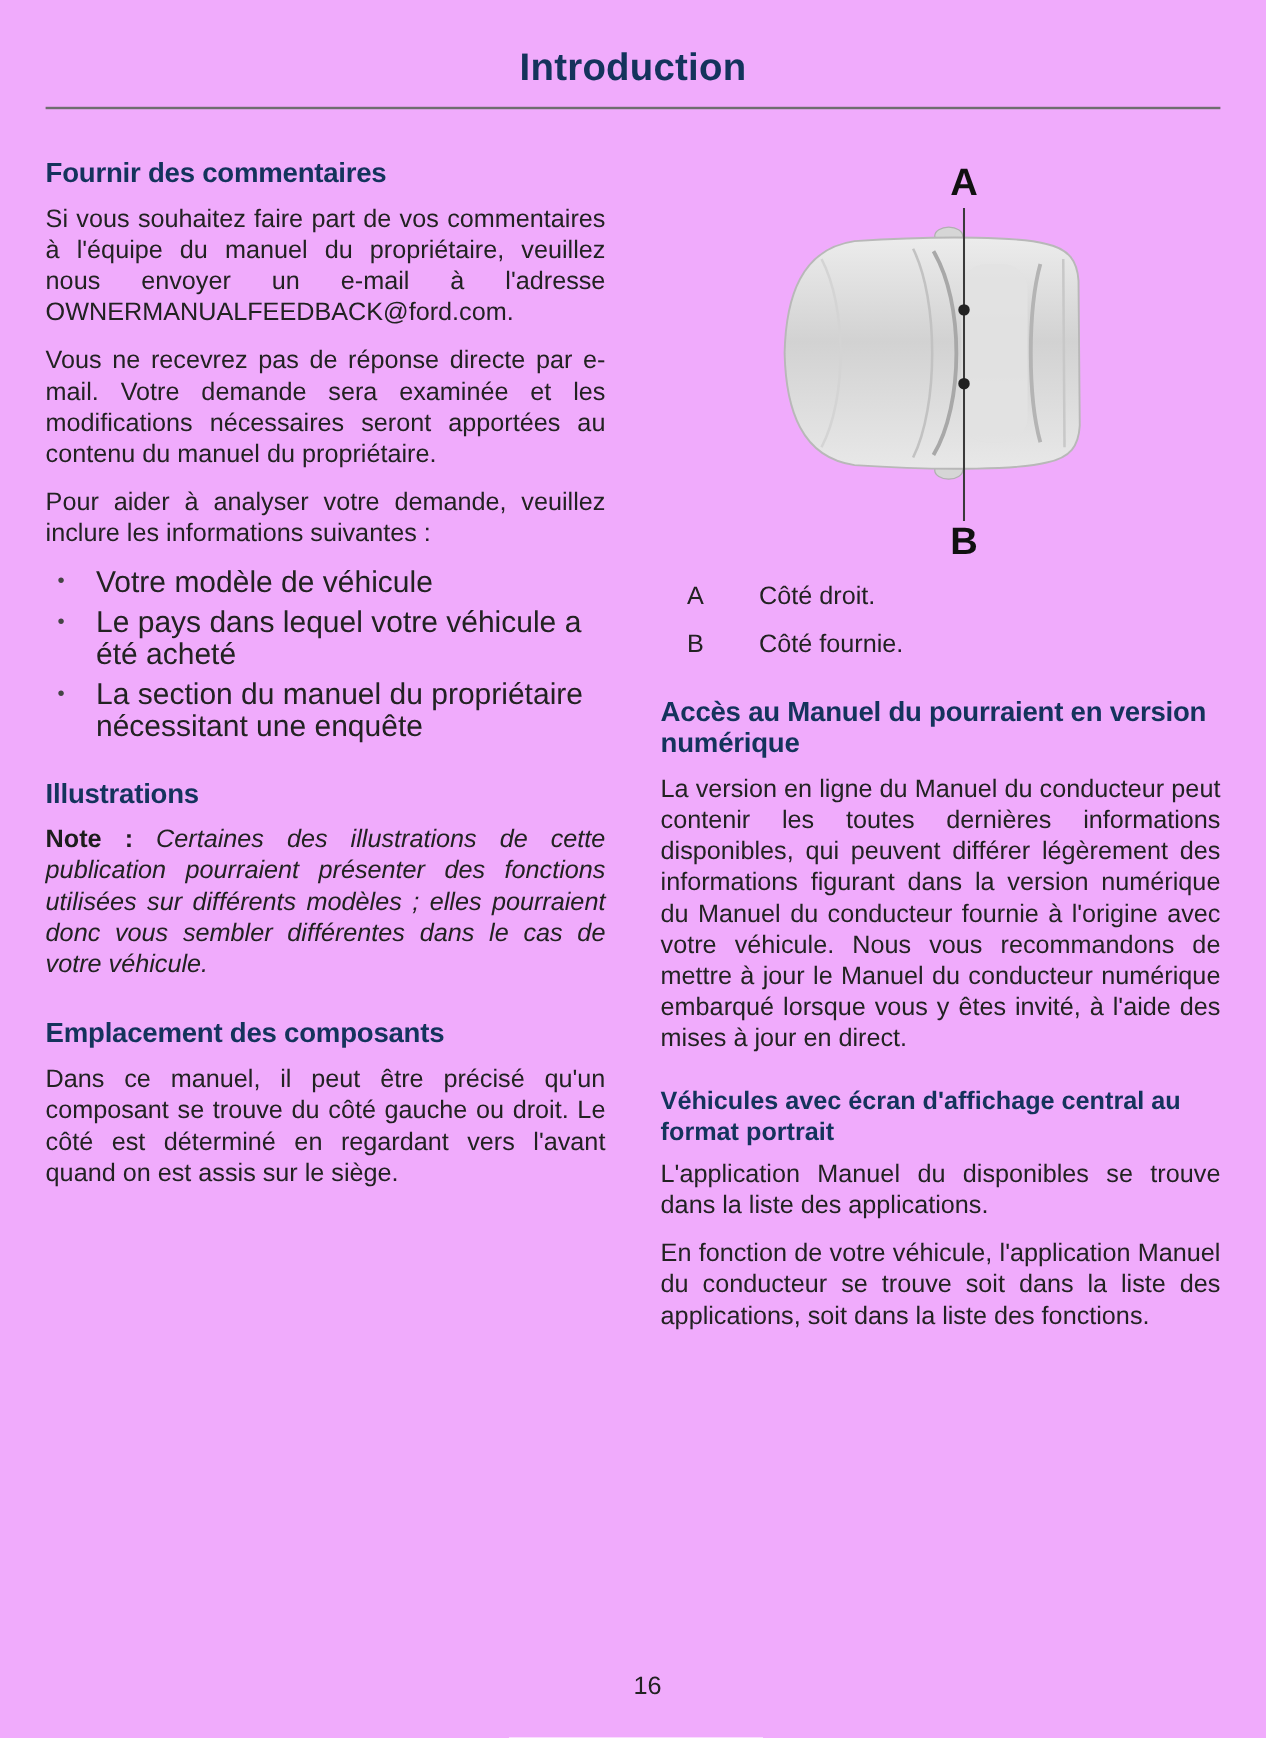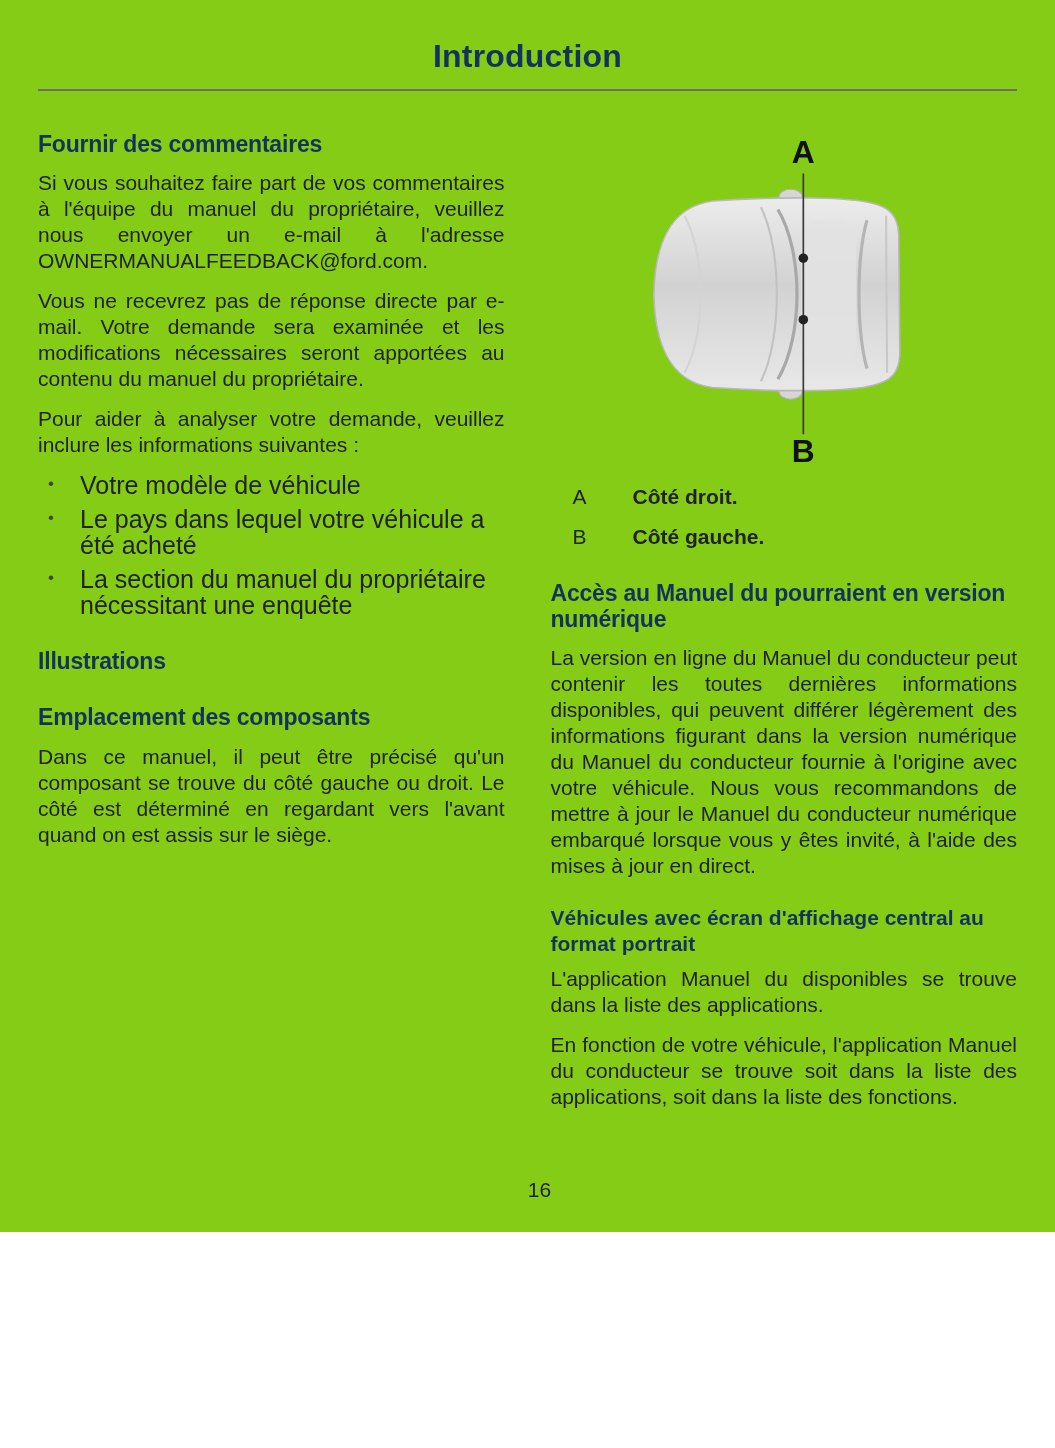--- a/index.html
+++ b/index.html
@@ -1,22 +1,22 @@
 <!DOCTYPE html>
 <html lang="fr"><head>
 <meta charset="utf-8">
 <style>
   html, body { margin: 0; padding: 0; background: #ffffff; }
   .page {
     position: relative;
     width: 1055px;
-    height: 1232px;
+    height: 1448px;
     box-sizing: border-box;
     padding: 34px 38px 0 38px;
-    background: #84cc16;
+    background: #f0abfc;
     font-family: "Liberation Sans", sans-serif;
     color: #222222;
     overflow: hidden;
   }
   .page-title {
     text-align: center;
     font-size: 32px;
     font-weight: bold;
     color: #14335c;
     margin: 4px 0 14px 0;
@@ -92,21 +92,21 @@
   .figure-wrap svg { display: block; width: 100%; height: auto; }
   .legend { margin: 18px 0 10px 0; }
   .legend-row {
     display: flex;
     font-size: 21px;
     line-height: 26px;
     margin-bottom: 14px;
     color: #222222;
   }
   .legend-key { flex: none; width: 60px; padding-left: 22px; }
-  .legend-value { flex: 1; font-weight: bold; }
+  .legend-value { flex: 1; }
   .page-number {
     position: absolute;
     bottom: 30px;
     left: 12px;
     width: 100%;
     text-align: center;
     font-size: 21px;
     color: #222222;
   }
 </style>
@@ -127,20 +127,21 @@
       <p class="body-text">Vous ne recevrez pas de réponse directe par e-mail. Votre demande sera examinée et les modifications nécessaires seront apportées au contenu du manuel du propriétaire.</p>
       <p class="body-text">Pour aider à analyser votre demande, veuillez inclure les informations suivantes :</p>
 
       <ul class="bullet-list">
         <li><span>Votre modèle de véhicule</span></li>
         <li><span>Le pays dans lequel votre véhicule a été acheté</span></li>
         <li><span>La section du manuel du propriétaire nécessitant une enquête</span></li>
       </ul>
 
       <h2 class="section-heading">Illustrations</h2>
+      <p class="body-text note-para"><span class="note-label">Note :</span><span> Certaines des illustrations de cette publication pourraient présenter des fonctions utilisées sur différents modèles ; elles pourraient donc vous sembler différentes dans le cas de votre véhicule.</span></p>
 
       <h2 class="section-heading">Emplacement des composants</h2>
       <p class="body-text">Dans ce manuel, il peut être précisé qu'un composant se trouve du côté gauche ou droit.  Le côté est déterminé en regardant vers l'avant quand on est assis sur le siège.</p>
 
     </div>
 
     <div class="col">
 
       <div class="figure-wrap">
         <svg viewBox="0 0 440 316" xmlns="http://www.w3.org/2000/svg" role="img">
@@ -173,21 +174,21 @@
         </svg>
       </div>
 
       <div class="legend">
         <div class="legend-row">
           <span class="legend-key">A</span>
           <span class="legend-value">Côté droit.</span>
         </div>
         <div class="legend-row">
           <span class="legend-key">B</span>
-          <span class="legend-value">Côté gauche.</span>
+          <span class="legend-value">Côté fournie.</span>
         </div>
       </div>
 
       <h2 class="section-heading">Accès au Manuel du pourraient en version numérique</h2>
       <p class="body-text">La version en ligne du Manuel du conducteur peut contenir les toutes dernières informations disponibles, qui peuvent différer légèrement des informations figurant dans la version numérique du Manuel du conducteur fournie à l'origine avec votre véhicule. Nous vous recommandons de mettre à jour le Manuel du conducteur numérique embarqué lorsque vous y êtes invité, à l'aide des mises à jour en direct.</p>
 
       <h3 class="sub-heading">Véhicules avec écran d'affichage central au format portrait</h3>
       <p class="body-text">L'application Manuel du disponibles se trouve dans la liste des applications.</p>
 
       <p class="body-text">En fonction de votre véhicule, l'application Manuel du conducteur se trouve soit dans la liste des applications, soit dans la liste des fonctions.</p>

